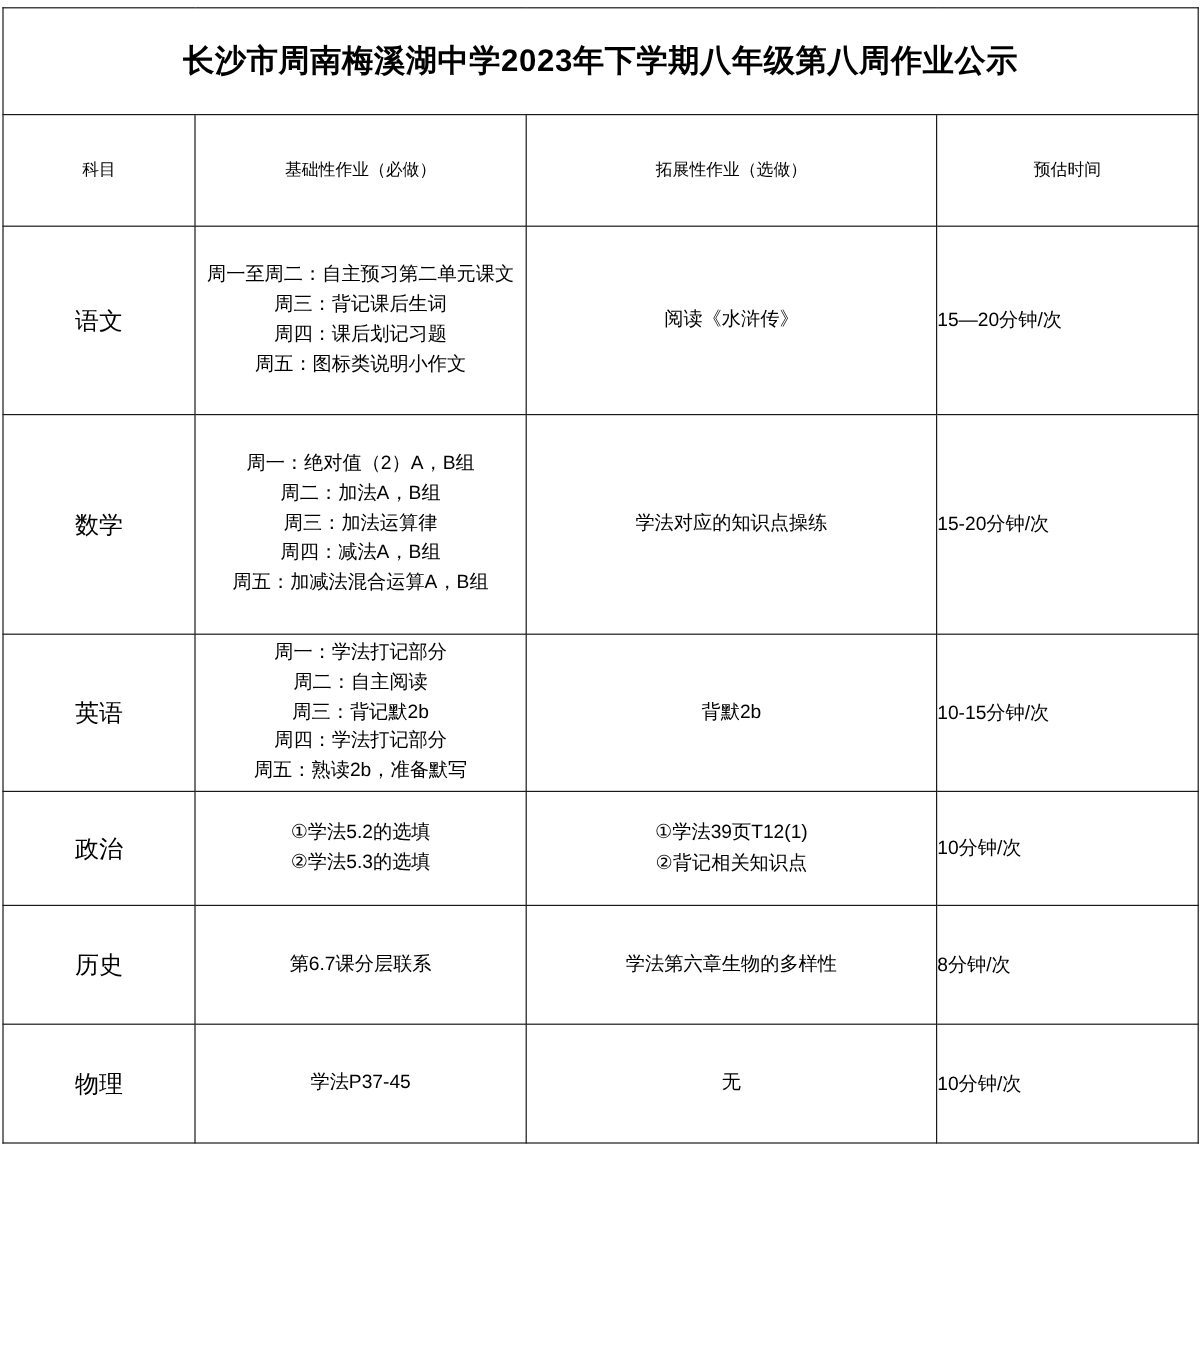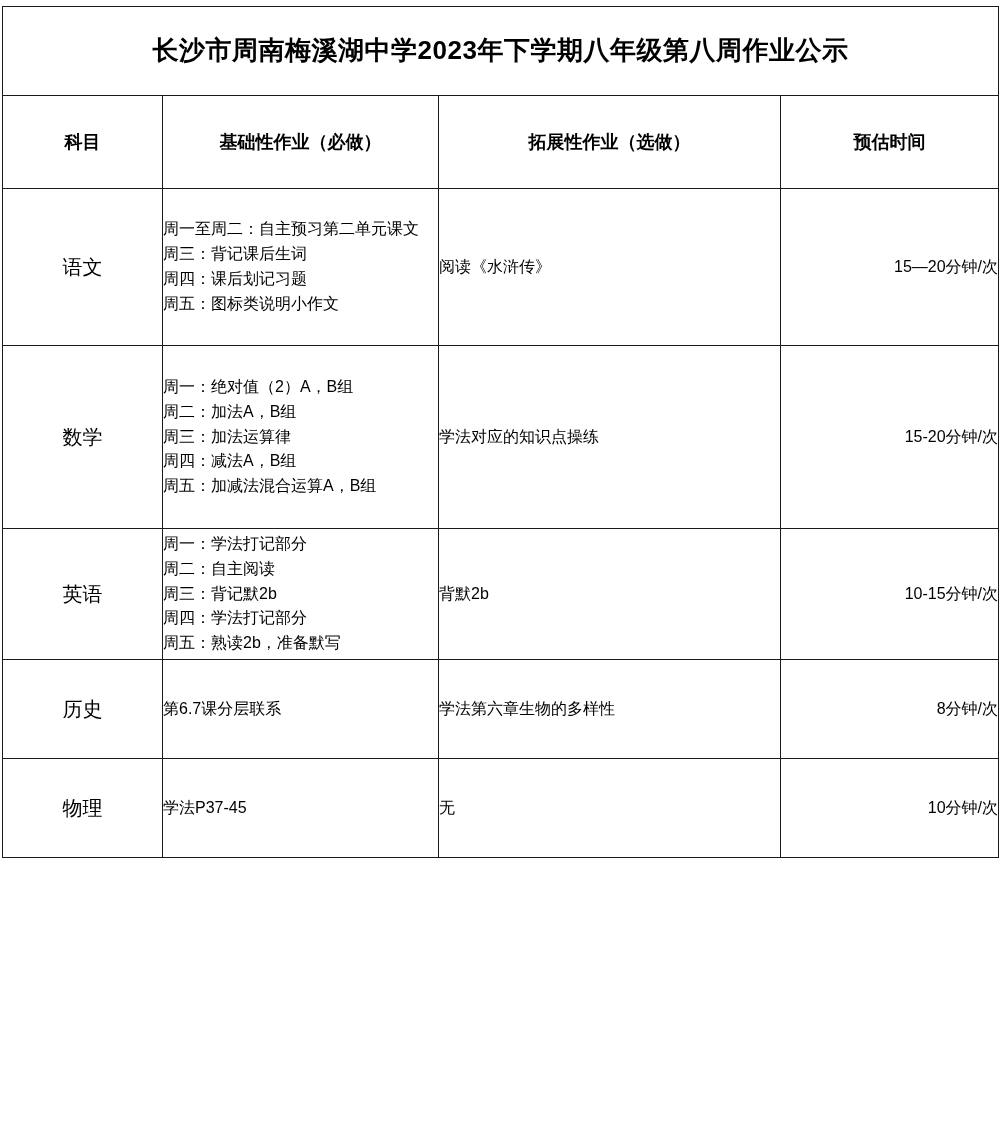--- a/index.html
+++ b/index.html
@@ -35,41 +35,41 @@
     height: 88px;
     text-align: center;
     font-size: 26px;
     font-weight: bold;
     letter-spacing: 0.5px;
     line-height: 1.3;
   }
   .head-cell {
     height: 92px;
     text-align: center;
-    font-size: 18px;
-    font-weight: bold;
+    font-size: 14px;
+    font-weight: normal;
   }
   .subject-cell {
     text-align: center;
     font-size: 20px;
     font-weight: normal;
   }
   .basic-cell, .ext-cell {
     font-size: 16px;
     line-height: 1.55;
     padding: 8px 10px;
-    text-align: left;
+    text-align: center;
     white-space: pre-line;
     word-break: break-all;
   }
   .ext-cell {
     line-height: 1.6;
   }
   .time-cell {
-    text-align: right;
+    text-align: left;
     font-size: 16px;
   }
   
   col.c-subject { width: 160px; }
   col.c-basic   { width: 276px; }
   col.c-ext     { width: 342px; }
   col.c-time    { width: 218px; }
 
   
   tr.r-title td { height: 88px; }
@@ -127,20 +127,28 @@
       <tr class="r-2">
         <td class="subject-cell">英语</td>
         <td class="basic-cell">周一：学法打记部分
 周二：自主阅读
 周三：背记默2b
 周四：学法打记部分
 周五：熟读2b，准备默写</td>
         <td class="ext-cell">背默2b</td>
         <td class="time-cell">10-15分钟/次</td>
       </tr>
+      <tr class="r-3">
+        <td class="subject-cell">政治</td>
+        <td class="basic-cell">①学法5.2的选填
+②学法5.3的选填</td>
+        <td class="ext-cell">①学法39页T12(1)
+②背记相关知识点</td>
+        <td class="time-cell">10分钟/次</td>
+      </tr>
       <tr class="r-4">
         <td class="subject-cell">历史</td>
         <td class="basic-cell">第6.7课分层联系</td>
         <td class="ext-cell">学法第六章生物的多样性</td>
         <td class="time-cell">8分钟/次</td>
       </tr>
       <tr class="r-7">
         <td class="subject-cell">物理</td>
         <td class="basic-cell">学法P37-45</td>
         <td class="ext-cell">无</td>

